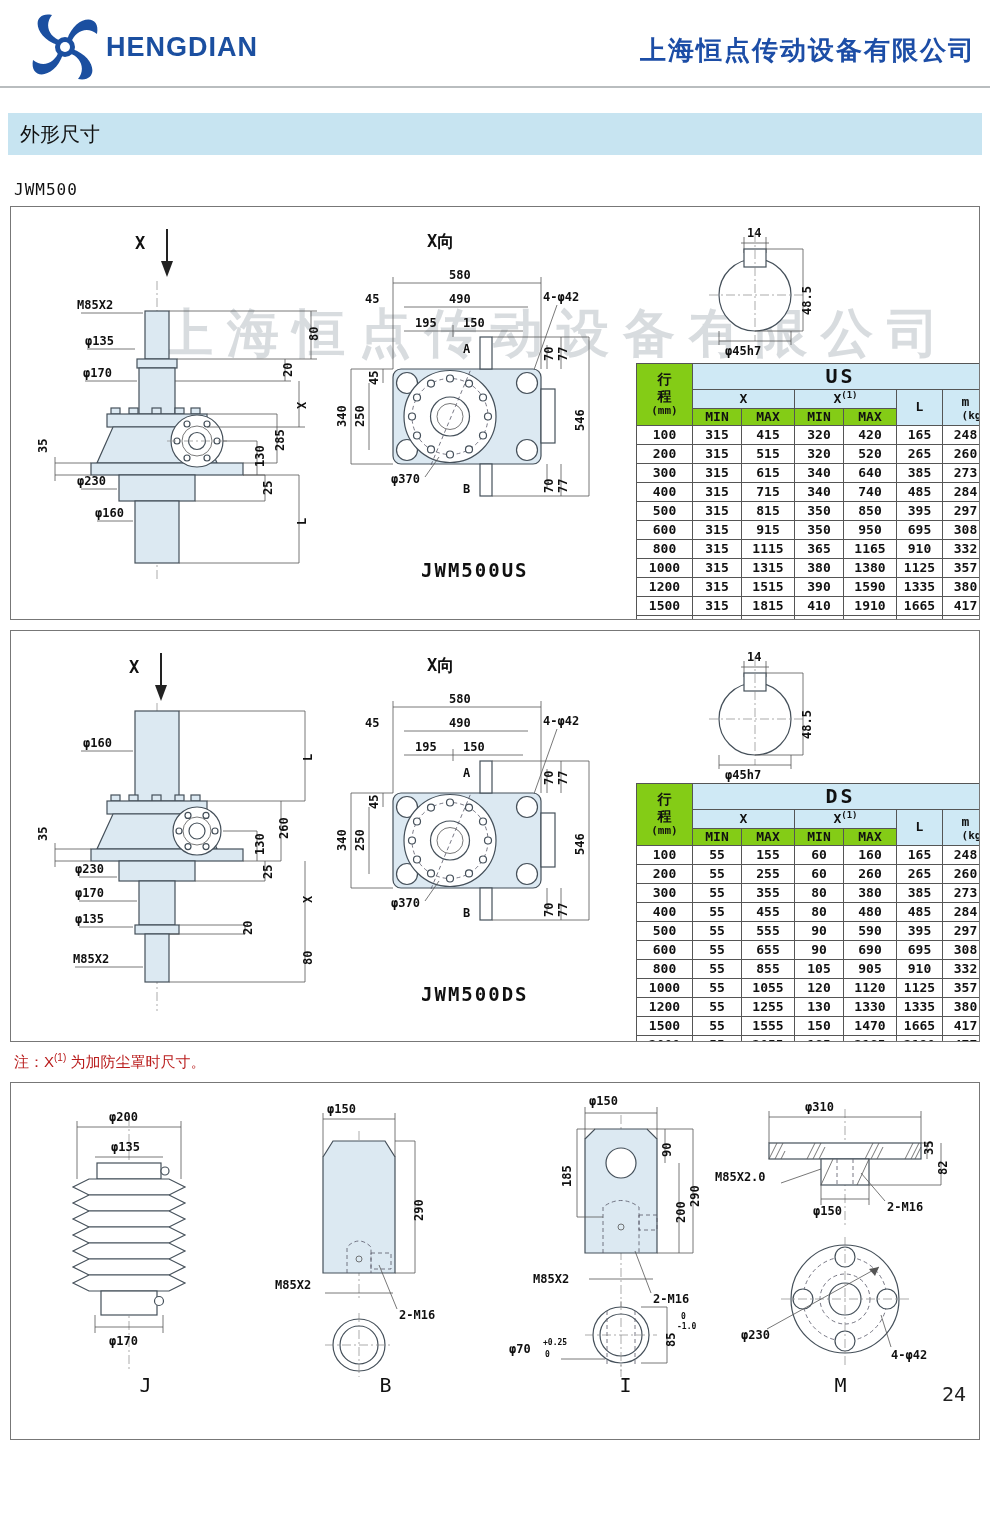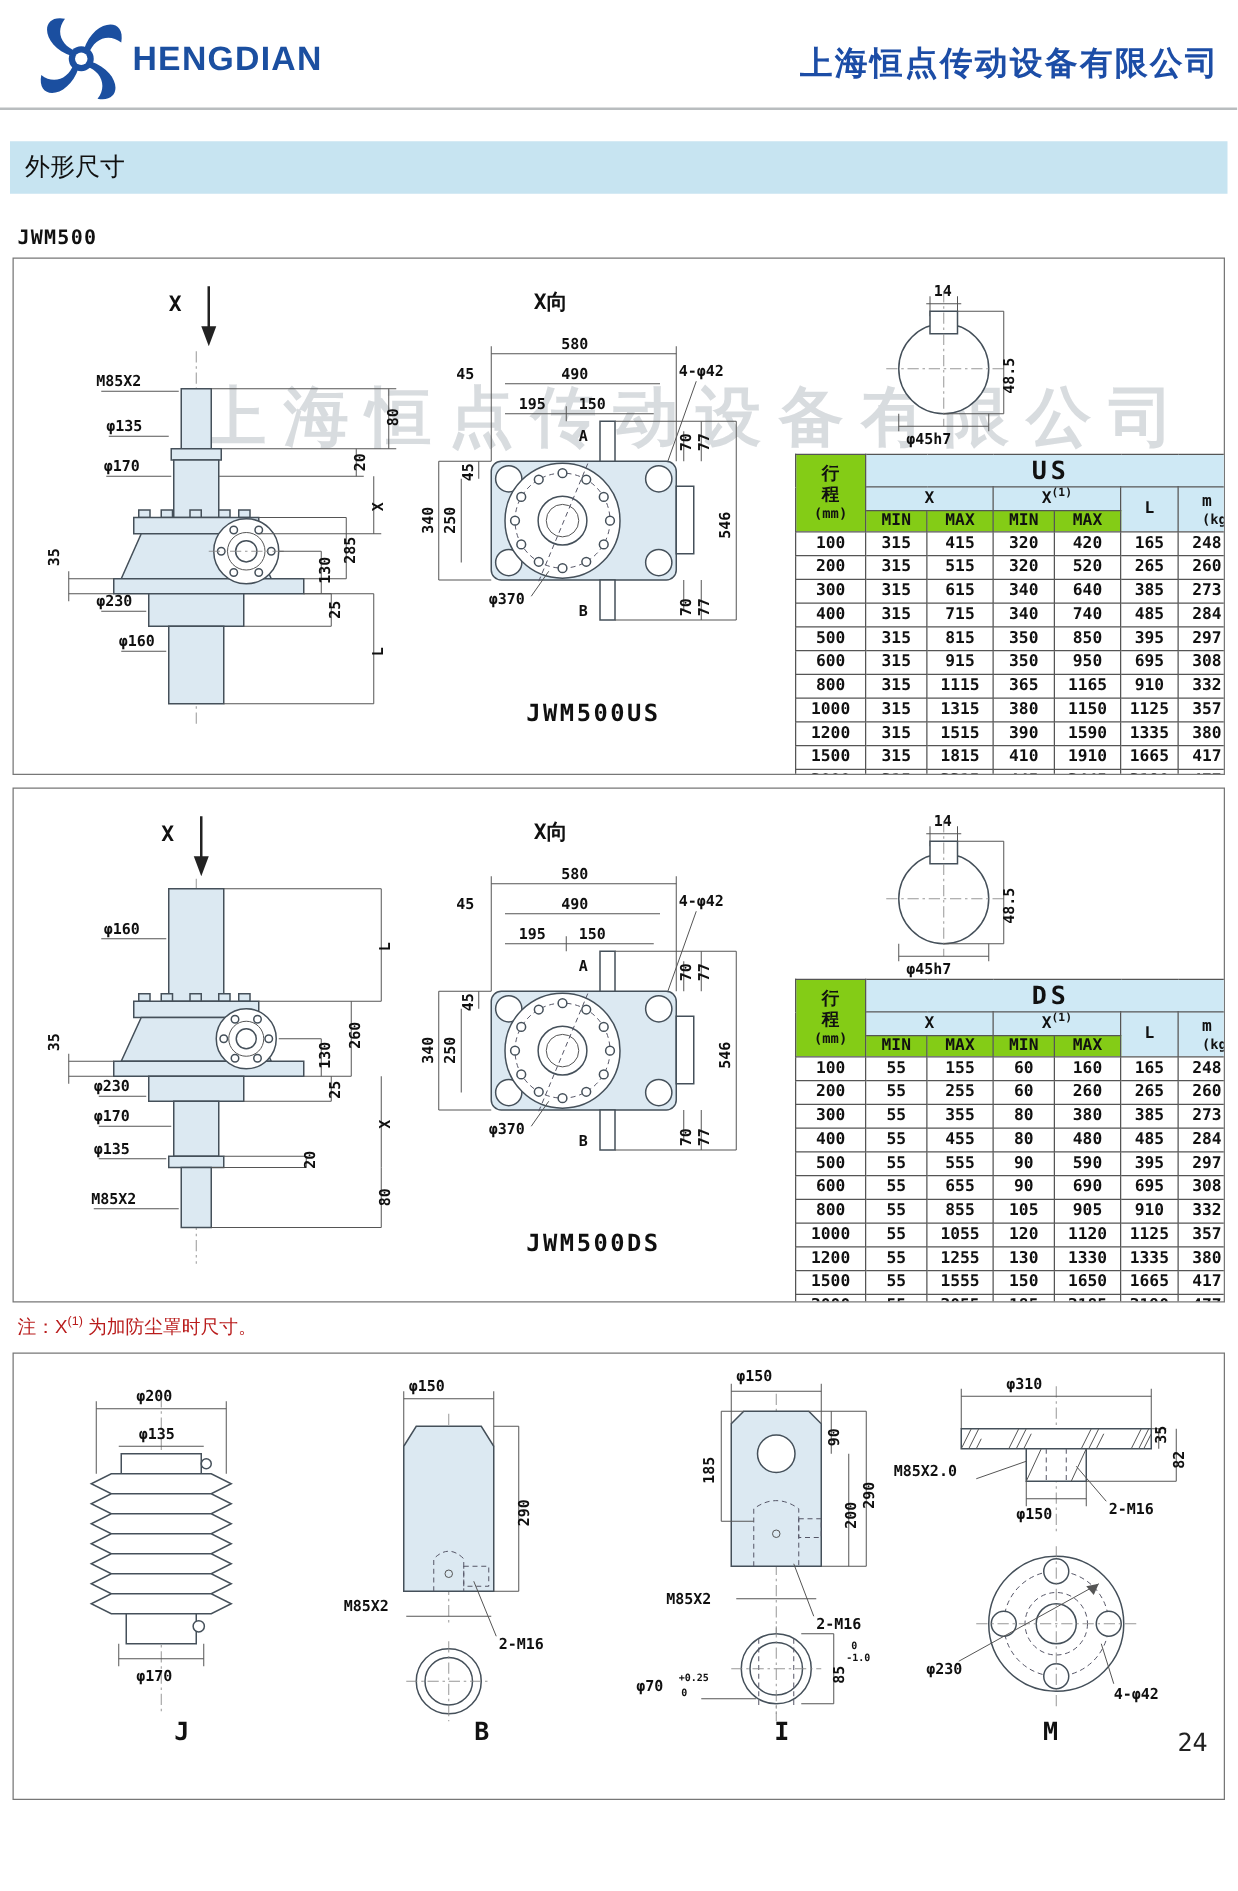--- a/index.html
+++ b/index.html
@@ -6,21 +6,21 @@
   .page{position:relative;width:990px;height:1513px;background:#fff;overflow:hidden;
         font-family:"Liberation Sans","DejaVu Sans",sans-serif;color:#111;}
   .abs{position:absolute;}
   
   .brand-text{font-size:27px;font-weight:bold;color:#1b4fa0;letter-spacing:1px;}
   .company{font-size:26px;font-weight:bold;color:#1c4da6;letter-spacing:2px;
            font-family:"Liberation Serif","DejaVu Serif",serif;white-space:nowrap;}
   .divider{height:2px;background:#b9bdbf;width:990px;}
   .banner{left:8px;top:113px;width:974px;height:42px;background:#c7e4f1;
           font-size:20px;line-height:42px;padding-left:12px;box-sizing:border-box;}
-  .model-label{font-family:"DejaVu Sans Mono",monospace;font-weight:bold;font-size:16px;letter-spacing:1px;}
+  .model-label{font-family:"DejaVu Sans Mono",monospace;font-weight:normal;font-size:16px;letter-spacing:1px;}
   .panel{border:1.5px solid #777;background:#fff;box-sizing:border-box;overflow:hidden;}
   .watermark{font-size:52px;letter-spacing:14px;color:#b3bac0;opacity:.5;white-space:nowrap;
              font-weight:bold;pointer-events:none;}
   .note-line{font-size:15px;color:#b91c1c;}
   .note-line sup{font-size:10px;}
   .pagenum{font-size:20px;color:#222;font-family:"DejaVu Sans Mono",monospace;}
   
   table.dim{border-collapse:collapse;table-layout:fixed;
             font-family:"DejaVu Sans Mono",monospace;font-size:13px;font-weight:bold;}
   table.dim th,table.dim td{border:1px solid #555;text-align:center;padding:0;line-height:1.25;}
@@ -323,21 +323,21 @@
             <td>365</td>
             <td>1165</td>
             <td>910</td>
             <td>332</td>
           </tr>
           <tr>
             <td>1000</td>
             <td>315</td>
             <td>1315</td>
             <td>380</td>
-            <td>1150</td>
+            <td>1380</td>
             <td>1125</td>
             <td>357</td>
           </tr>
           <tr>
             <td>1200</td>
             <td>315</td>
             <td>1515</td>
             <td>390</td>
             <td>1590</td>
             <td>1335</td>
@@ -632,21 +632,21 @@
             <td>130</td>
             <td>1330</td>
             <td>1335</td>
             <td>380</td>
           </tr>
           <tr>
             <td>1500</td>
             <td>55</td>
             <td>1555</td>
             <td>150</td>
-            <td>1650</td>
+            <td>1470</td>
             <td>1665</td>
             <td>417</td>
           </tr>
           <tr>
             <td>2000</td>
             <td>55</td>
             <td>2055</td>
             <td>185</td>
             <td>2185</td>
             <td>2190</td>

